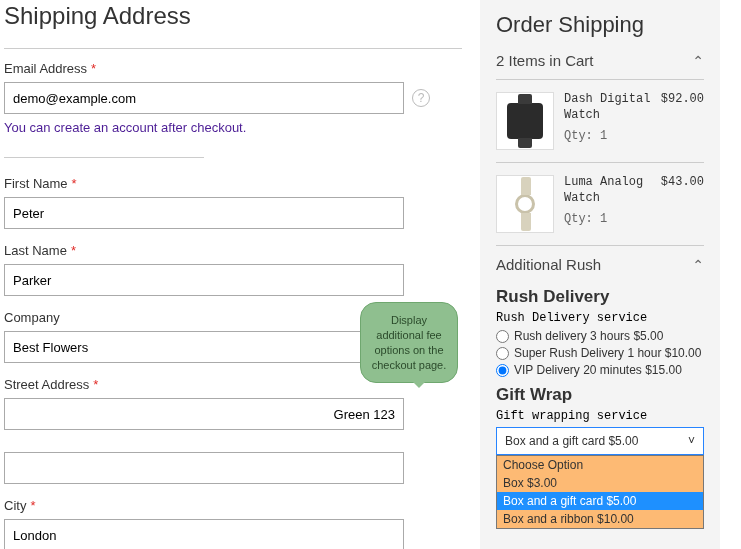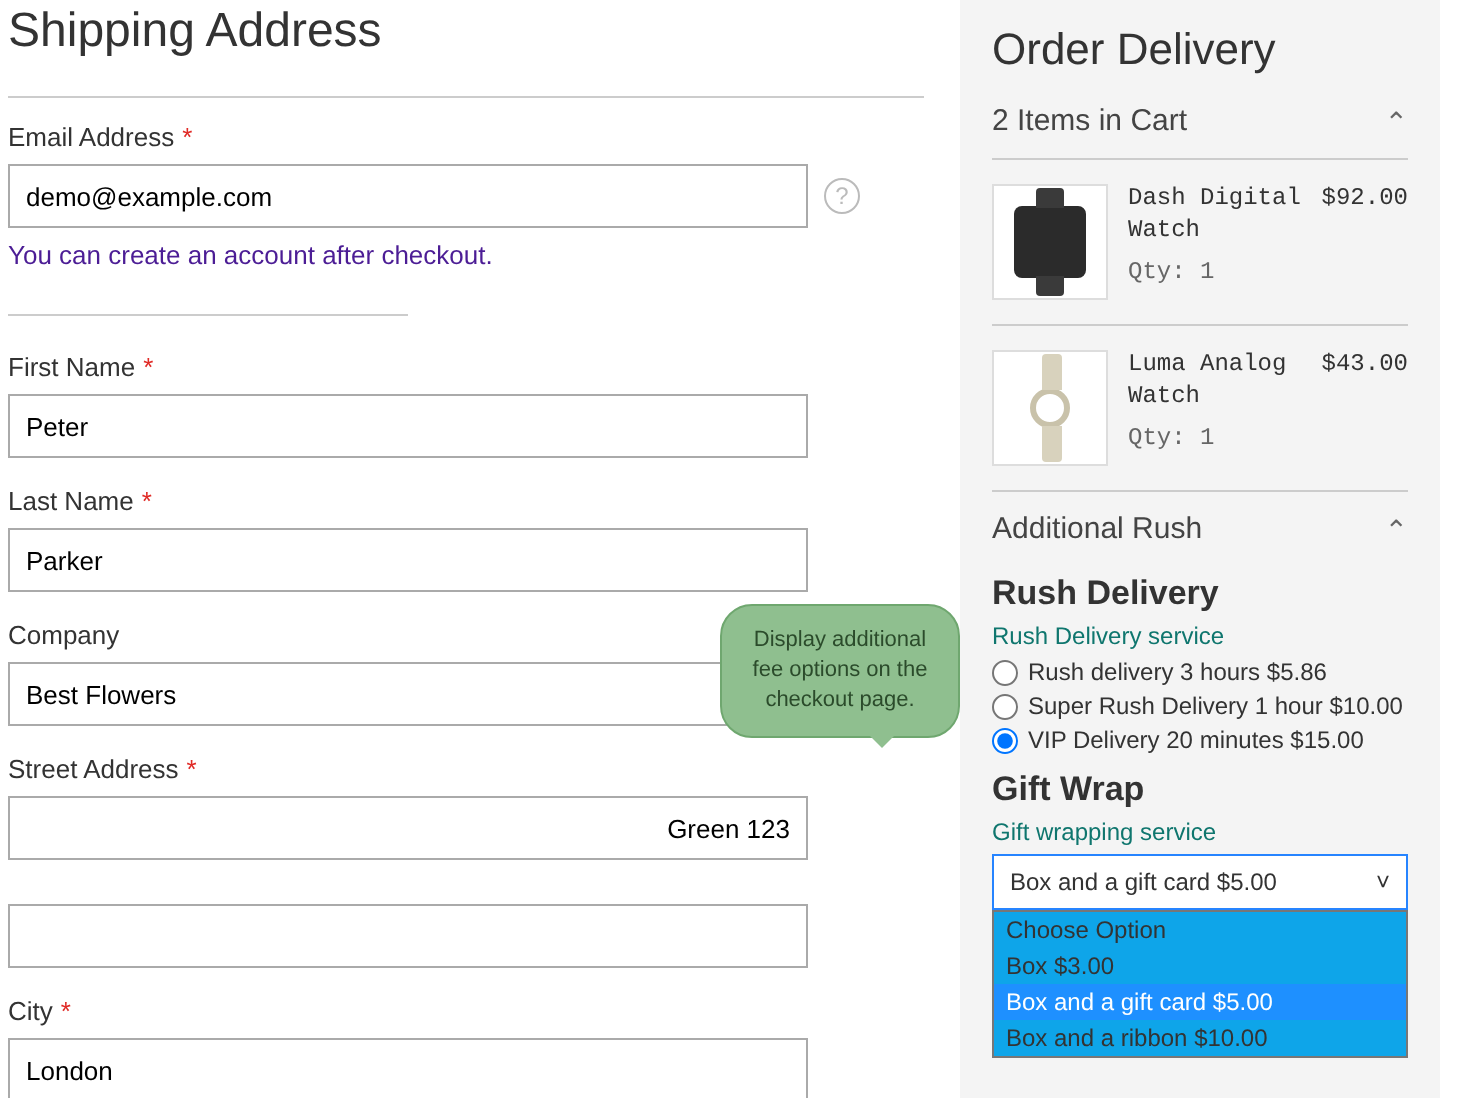--- a/index.html
+++ b/index.html
@@ -25,29 +25,29 @@
   .cart-item:last-of-type { border-bottom: 1px solid #ccc; }
   .thumb { width: 58px; height: 58px; border: 1px solid #ddd; background: #fff; display: flex; align-items: center; justify-content: center; font-size: 28px; }
   .item-info { flex: 1; padding-left: 10px; font-size: 12px; display: flex; }
   .item-left { flex: 1; }
   .item-name { color: #333; margin-bottom: 6px; line-height: 1.3; }
   .item-qty { color: #666; }
   .item-price { font-size: 12px; color: #333; text-align: right; }
   .addl-head { display: flex; justify-content: space-between; align-items: center; font-size: 15px; color: #444; padding: 10px 0 6px; cursor: pointer; }
   .fee-section { margin-top: 8px; }
   .fee-title { font-weight: bold; font-size: 17px; margin-bottom: 4px; }
-  .fee-sub { font-size: 12px; color: #0f766e; margin-bottom: 4px; }
+  .fee-sub { font-size: 12px; color: #000000; margin-bottom: 4px; font-family: Liberation Mono, monospace; }
   .radio-row { font-size: 12px; color: #333; margin-bottom: 3px; display: flex; align-items: center; }
   .radio-row input { margin-right: 5px; }
   .gift-select-wrap { position: relative; margin-top: 4px; }
   .select-box { width: 100%; height: 28px; border: 1px solid #2684ff; background: #fff; padding: 0 8px; font-size: 12px; display: flex; align-items: center; justify-content: space-between; cursor: pointer; }
-  .dropdown { position: absolute; top: 28px; left: 0; right: 0; background: #0ea5e9; border: 1px solid #777; font-size: 12px; z-index: 10; }
+  .dropdown { position: absolute; top: 28px; left: 0; right: 0; background: #fdba74; border: 1px solid #777; font-size: 12px; z-index: 10; }
   .dropdown div { padding: 2px 6px; cursor: pointer; }
   .dropdown div.selected { background: #1e90ff; color: #fff; }
-  .callout { position: absolute; top: 302px; left: 360px; width: 120px; background: #8fbf8f; border: 1px solid #6fa76f; border-radius: 16px; padding: 10px 8px; font-size: 11px; color: #2b4b2b; text-align: center; line-height: 1.35; }
+  .callout { position: absolute; top: 302px; left: 360px; width: 98px; background: #8fbf8f; border: 1px solid #6fa76f; border-radius: 16px; padding: 10px 8px; font-size: 11px; color: #2b4b2b; text-align: center; line-height: 1.35; }
   .callout:after { content: ""; position: absolute; bottom: -14px; right: 30px; border: 8px solid transparent; border-top-color: #8fbf8f; }
   
   .watch1 { width: 36px; height: 36px; background: #2b2b2b; border-radius: 4px; position: relative; }
   .watch1:before, .watch1:after { content:""; position:absolute; left:11px; width:14px; height:10px; background:#3a3a3a; }
   .watch1:before { top:-9px; border-radius:2px 2px 0 0; }
   .watch1:after { bottom:-9px; border-radius:0 0 2px 2px; }
   .watch2 { width: 20px; height: 20px; background:#fff; border:3px solid #c9c2aa; border-radius:50%; position:relative; }
   .watch2:before, .watch2:after { content:""; position:absolute; left:3px; width:10px; height:18px; background:#d8d2bd; }
   .watch2:before { top:-20px; border-radius:2px 2px 0 0; }
   .watch2:after { bottom:-20px; border-radius:0 0 2px 2px; }
@@ -93,21 +93,21 @@
 
     <div class="field">
       <label><span>City</span><span class="req">*</span></label>
       <input type="text" value="London" style="">
     </div>
 
     <div class="callout">Display additional fee options on the checkout page.</div>
   </div>
 
   <div class="right">
-    <h2 class="summary-title">Order Delivery</h2>
+    <h2 class="summary-title">Order Shipping</h2>
 
     <div class="accordion-head">
       <span>2 Items in Cart</span>
       <span class="chev">⌃</span>
     </div>
 
     <div class="cart-item">
       <div class="thumb">
           <div class="watch1"></div>
         </div>
@@ -136,21 +136,21 @@
     <div class="addl-head">
       <span>Additional Rush</span>
       <span class="chev">⌃</span>
     </div>
 
     <div class="fee-section">
       <div class="fee-title">Rush Delivery</div>
       <div class="fee-sub">Rush Delivery service</div>
       <label class="radio-row">
         <input type="radio" name="rush" style="">
-        <span>Rush delivery 3 hours $5.86</span>
+        <span>Rush delivery 3 hours $5.00</span>
       </label>
       <label class="radio-row">
         <input type="radio" name="rush" style="">
         <span>Super Rush Delivery 1 hour $10.00</span>
       </label>
       <label class="radio-row">
         <input type="radio" name="rush" checked="" style="">
         <span>VIP Delivery 20 minutes $15.00</span>
       </label>
     </div>

